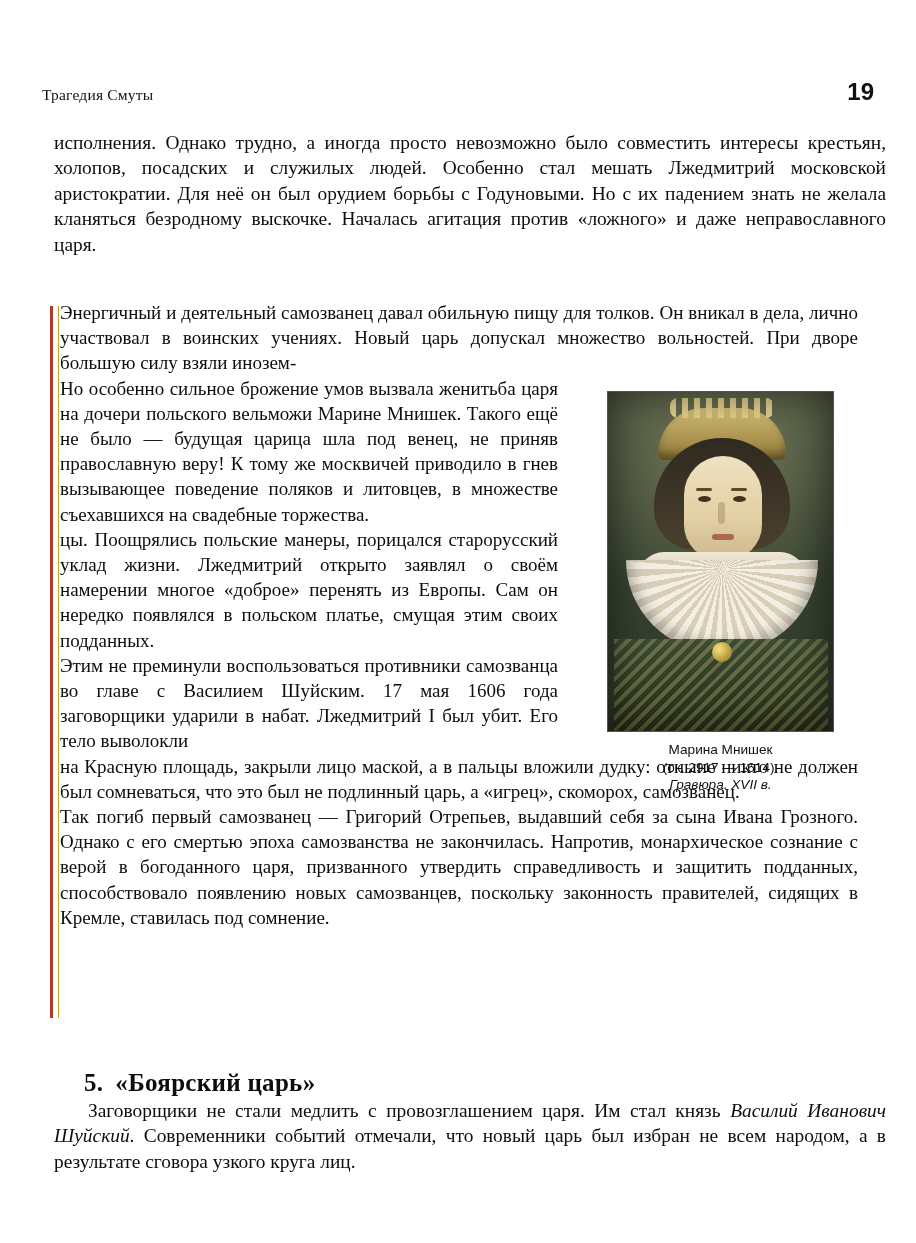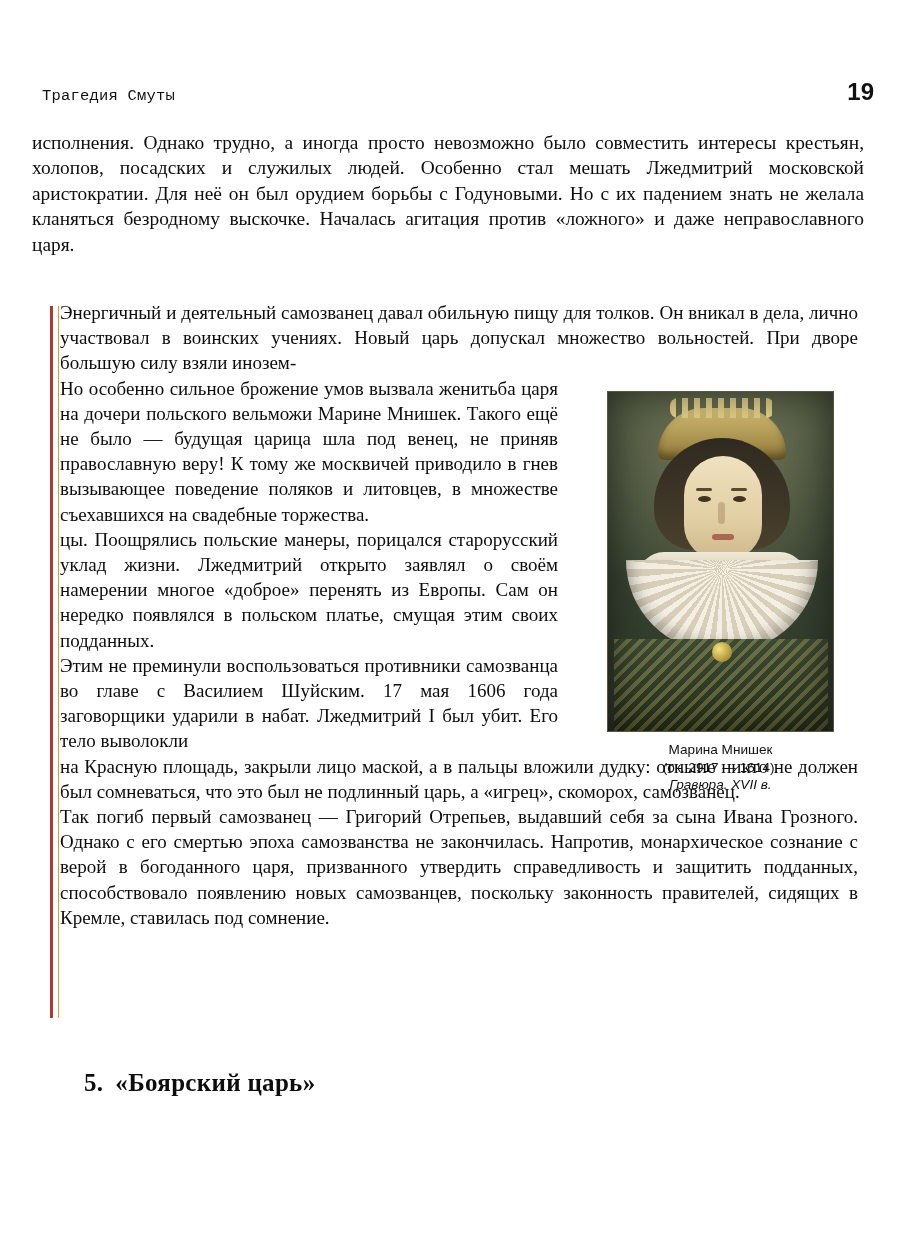--- a/index.html
+++ b/index.html
@@ -26,36 +26,36 @@
   .runhead {
     position: absolute;
     left: 42px;
     top: 78px;
     width: 832px;
     display: flex;
     align-items: baseline;
     justify-content: space-between;
   }
   .runhead-title {
-    font-family: Liberation Mono, monospace;
+    font-family: Liberation Serif, serif;
     font-size: 15.5px;
     letter-spacing: 0.2px;
     color: #111;
   }
   .runhead-page {
     font-family: "Liberation Sans", sans-serif;
     font-size: 24px;
     font-weight: bold;
     color: #111;
   }
 
   
   .col {
     position: absolute;
-    left: 32px;
+    left: 54px;
     width: 832px;
   }
   p {
     margin: 0;
     font-size: 19.4px;
     line-height: 25.4px;
     text-align: justify;
     text-justify: inter-word;
   }
   p.indent { text-indent: 34px; }
@@ -314,14 +314,17 @@
       <div>Марина Мнишек</div>
       <div>(ок. 2917 — 1614).</div>
       <div class="ital">Гравюра. XVII в.</div>
     </figcaption>
   </figure>
 
   <h2 class="section-head">
     <span class="num">5.</span><span>«Боярский царь»</span>
   </h2>
 
+  <div class="col para-final">
+    <p class="indent"><span>Заговорщики не стали медлить с провозглашением царя. Им стал князь </span><i>Василий Иванович Шуйский</i><span>. Современники событий отмечали, что новый царь был избран не всем народом, а в результате сговора узкого круга лиц.</span></p>
+  </div>
 
 </div>
 
 </body></html>

